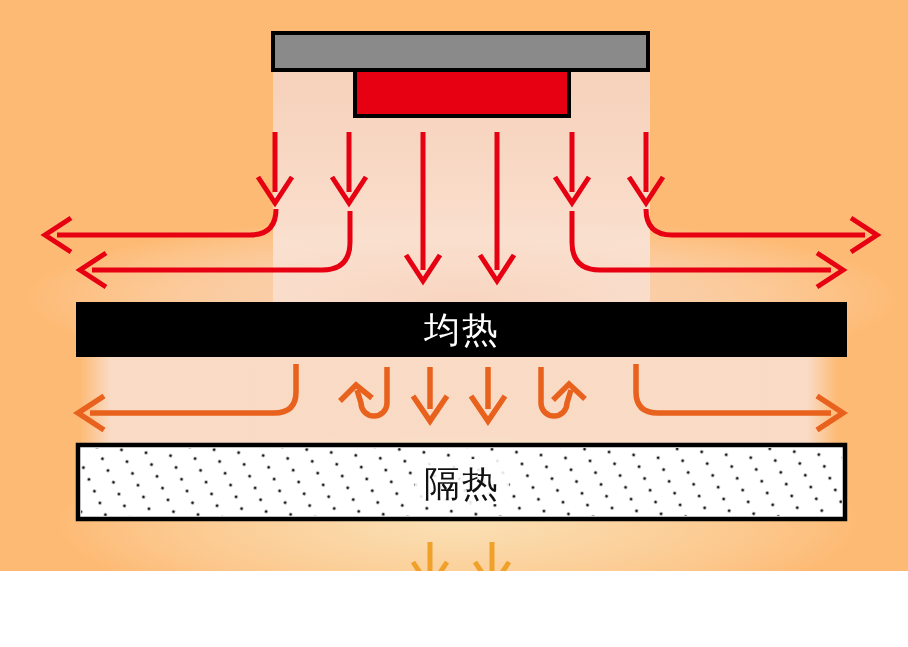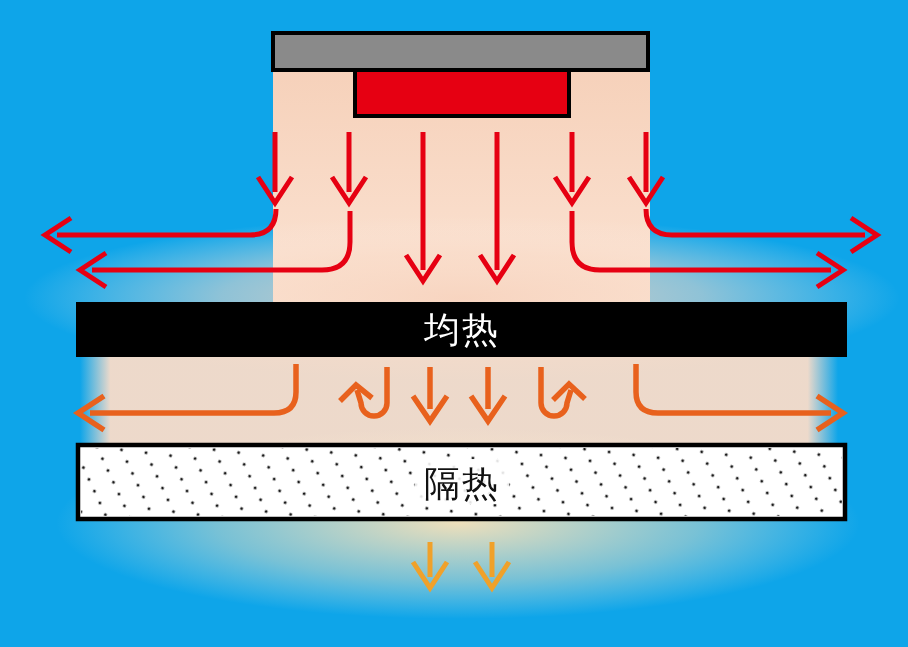--- a/index.html
+++ b/index.html
@@ -4,22 +4,22 @@
 <style>
   html, body {
     margin: 0;
     padding: 0;
     background: #ffffff;
     font-family: "Liberation Sans", sans-serif;
   }
   .canvas {
     position: relative;
     width: 908px;
-    height: 647px;
-    background: #0ea5e9;
+    height: 571px;
+    background: #fdba74;
     overflow: hidden;
   }
   .canvas svg { display: block; }
   text.bar-label {
     font-family: "Liberation Sans", "DejaVu Sans", sans-serif;
     font-size: 36px;
     letter-spacing: 2px;
   }
 </style>
 </head>

